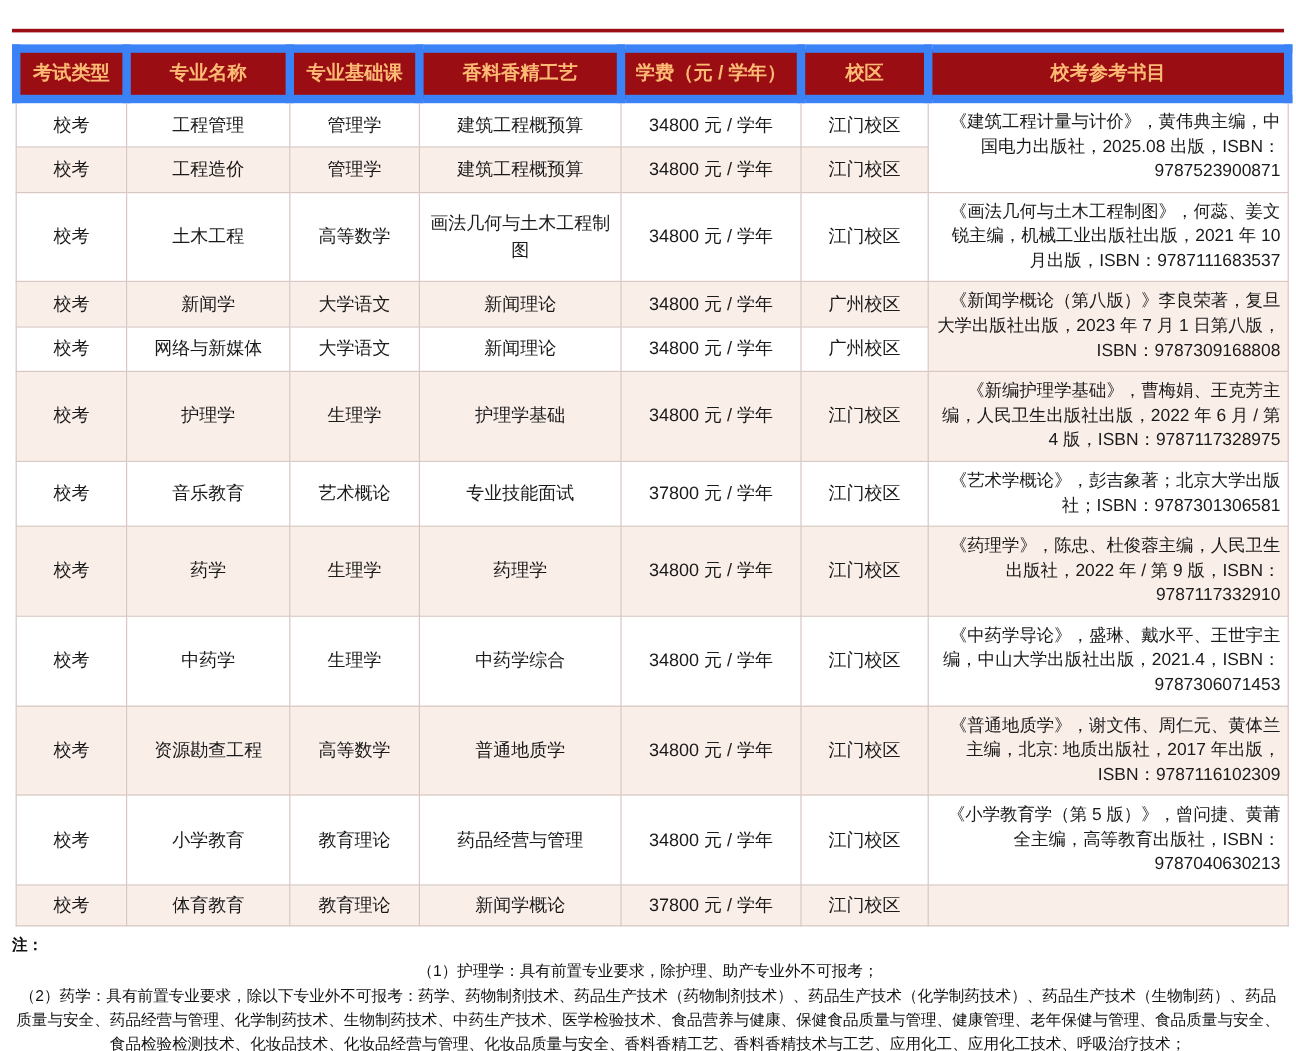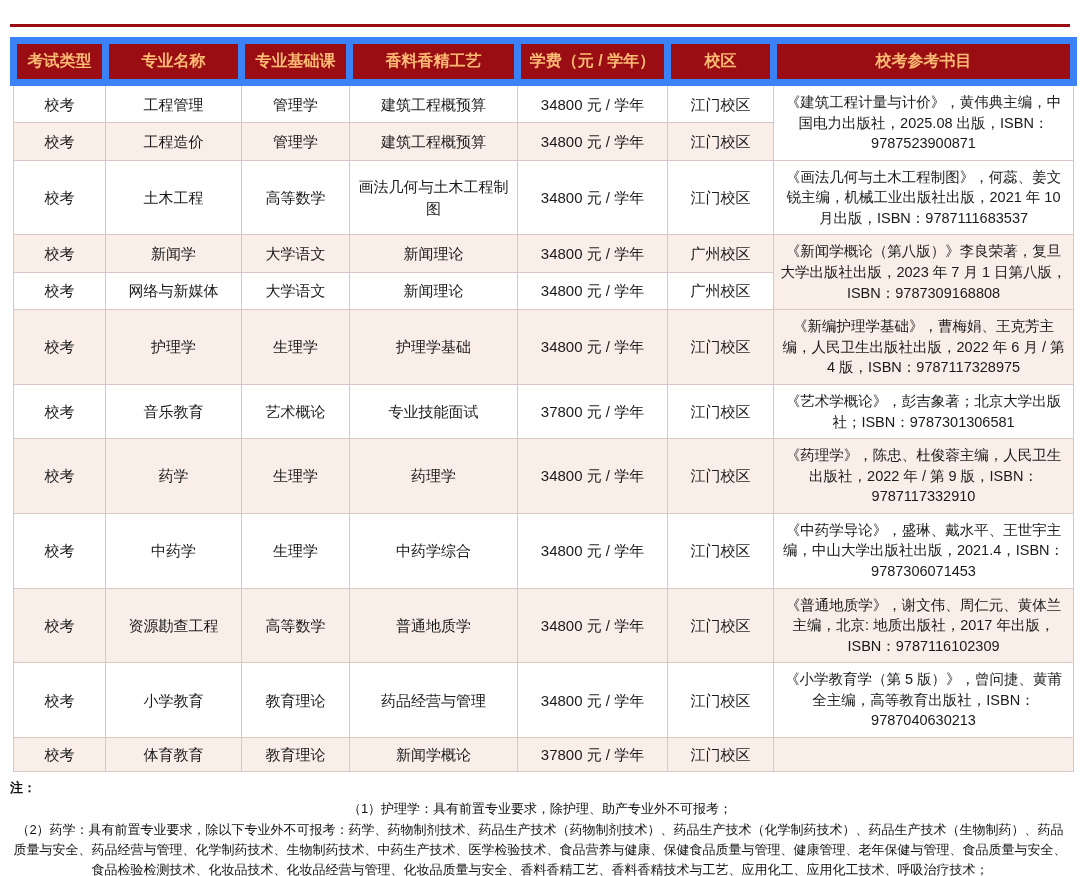--- a/index.html
+++ b/index.html
@@ -60,21 +60,21 @@
   table.main tr.alt td {
     background: #faeee9;
   }
   table.main tr.plain td {
     background: #ffffff;
   }
   td.c {
     text-align: center;
   }
   td.book {
-    text-align: center;
+    text-align: right;
     font-size: 14.5px;
   }
   col.c1 { width: 92px; }
   col.c2 { width: 136px; }
   col.c3 { width: 108px; }
   col.c4 { width: 168px; }
   col.c5 { width: 150px; }
   col.c6 { width: 106px; }
   col.c7 { width: 300px; }
 

